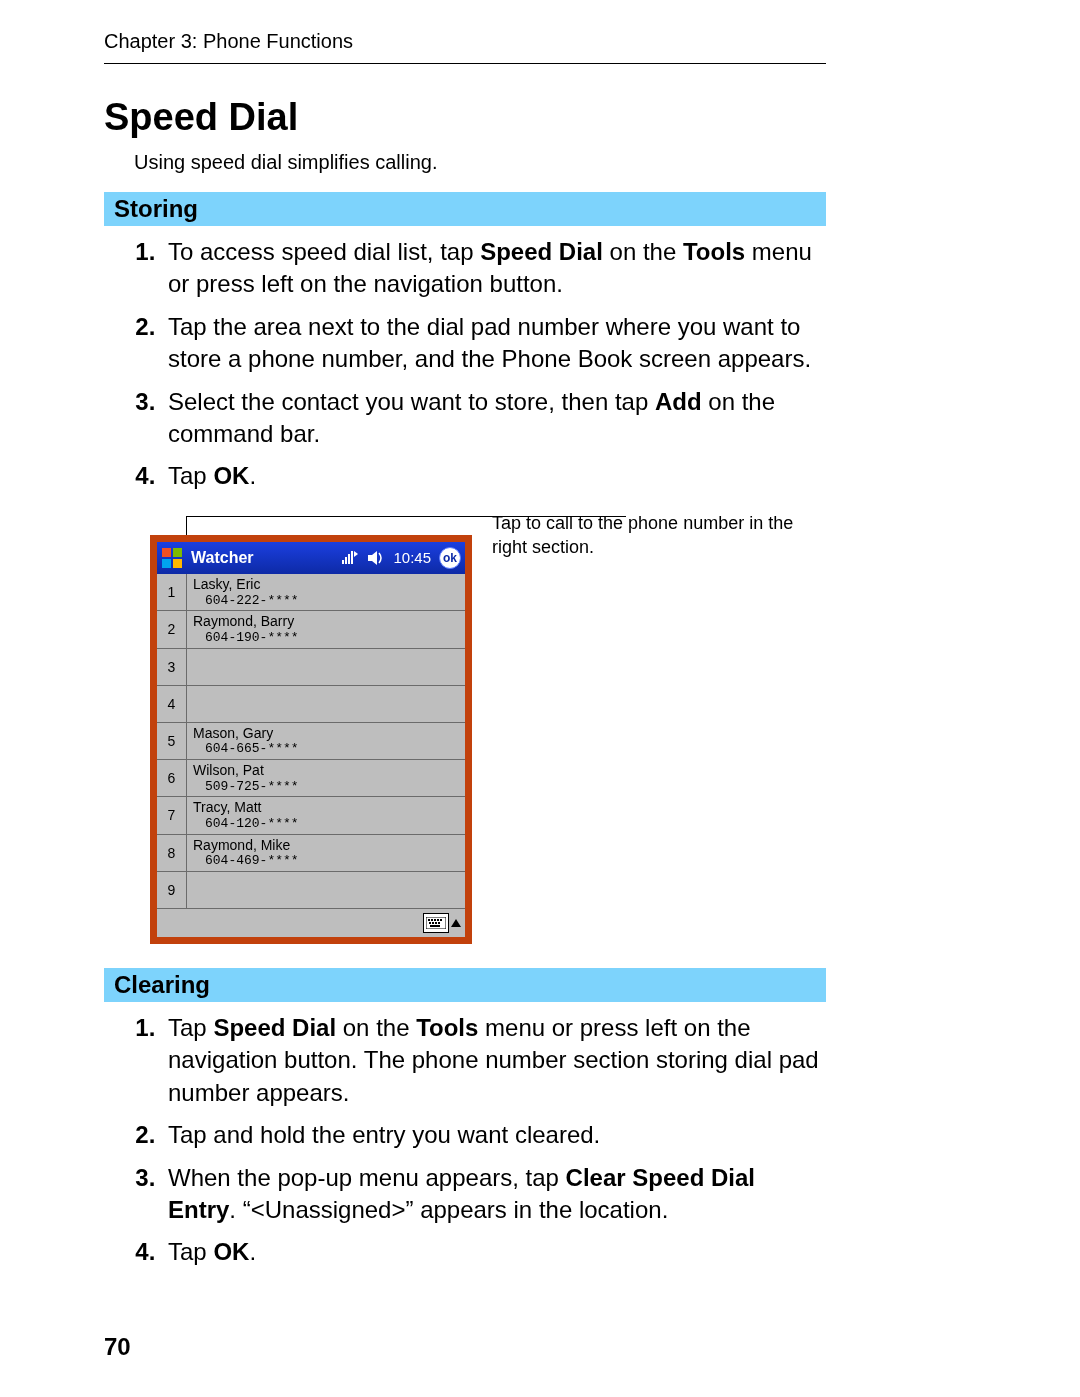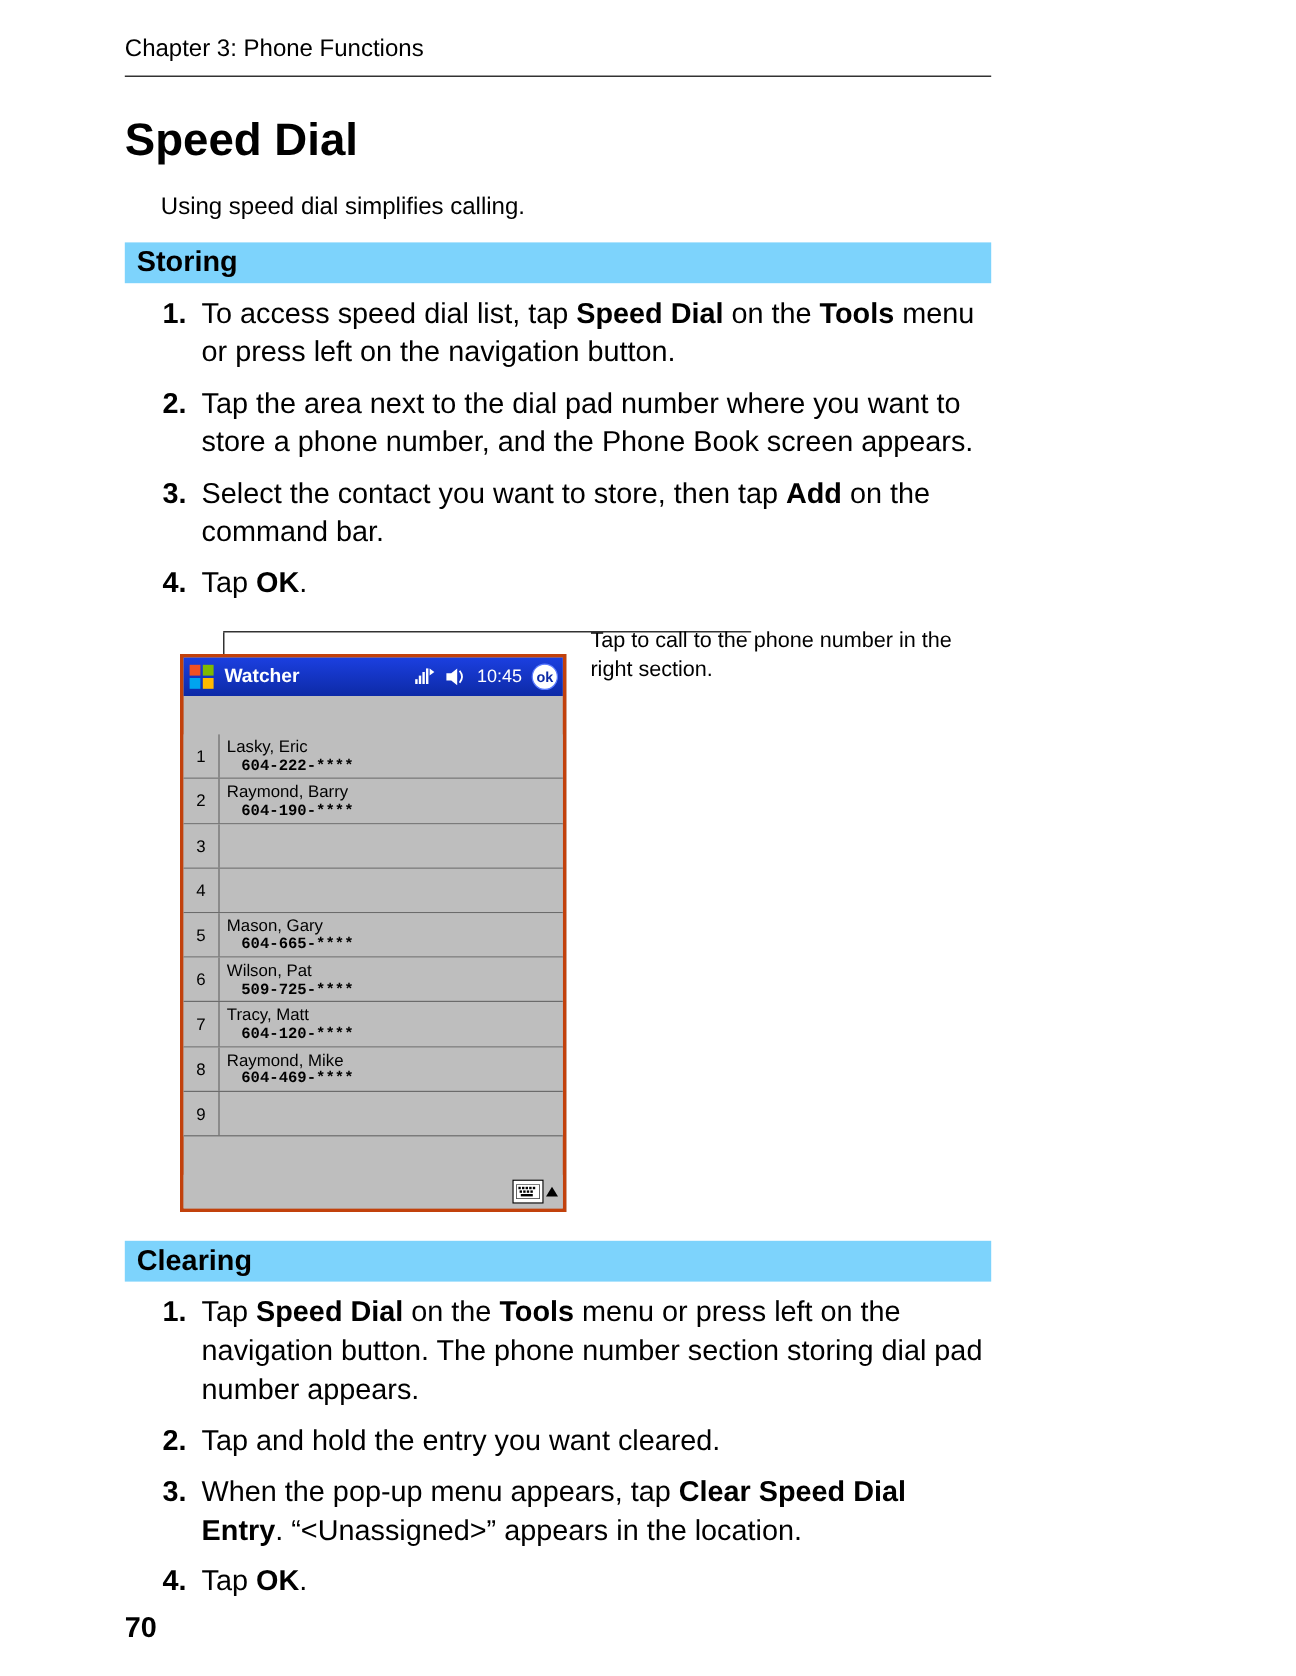--- a/index.html
+++ b/index.html
@@ -21,21 +21,21 @@
     padding-bottom: 10px;
     border-bottom: 1.5px solid #000;
   }
   h1 {
     font-size: 38px;
     font-weight: bold;
     margin: 32px 0 6px 0;
   }
   .intro {
     font-size: 20px;
-    margin: 22px 0 18px 30px;
+    margin: 12px 0 18px 30px;
   }
   h2 {
     font-size: 24px;
     font-weight: bold;
     background: #7dd3fc;
     margin: 0 0 8px 0;
     padding: 3px 10px;
   }
   ol {
     margin: 10px 0 18px 30px;
@@ -75,28 +75,27 @@
     font-size: 18px;
     flex: 1;
     padding-left: 20px;
     padding-top: 0;
     line-height: 1.35;
     max-width: 400px;
   }
 
   .device {
     width: 322px;
-    border: 3px solid #c2410c;
+    border: 7px solid #c2410c;
     background: #bebebe;
     display: flex;
     flex-direction: column;
     margin-top: 24px;
     position: relative;
     z-index: 2;
-    gap: 32px;
   }
   .titlebar {
     background: #1034c9;
     background: linear-gradient(#1b3fe0,#0d2aa6);
     color: #fff;
     height: 32px;
     display: flex;
     align-items: center;
     font-size: 16px;
     font-weight: bold;
@@ -142,21 +141,20 @@
   }
   .sd-info {
     padding: 2px 6px 2px 6px;
     flex:1;
     line-height: 1.2;
   }
   .sd-phone {
     font-family: "Courier New", monospace;
     font-size: 13px;
     padding-left: 12px;
-    font-weight: bold;
   }
   .sd-footer {
     height: 28px;
     background:#bebebe;
     display:flex;
     justify-content:flex-end;
     align-items:center;
     padding-right:4px;
     gap:2px;
   }
@@ -169,21 +167,21 @@
   .sd-kbd svg{display:block;}
   .sd-arrow {
     width: 0; height: 0;
     border-left: 5px solid transparent;
     border-right: 5px solid transparent;
     border-bottom: 8px solid #000;
   }
 
   .page-number {
     position: absolute;
-    bottom: 26px;
+    bottom: 36px;
     left: 104px;
     font-size: 24px;
     font-weight: bold;
   }
 </style>
 </head>
 <body>
 
 <div class="page">
 

